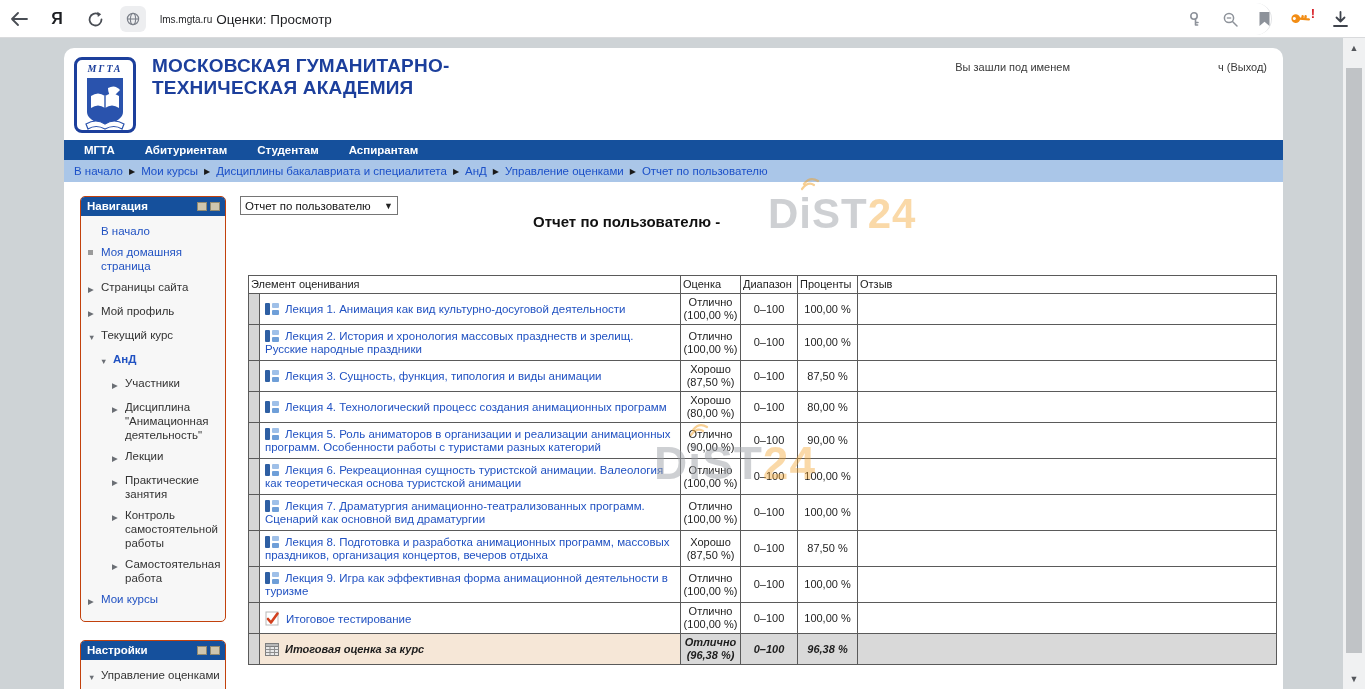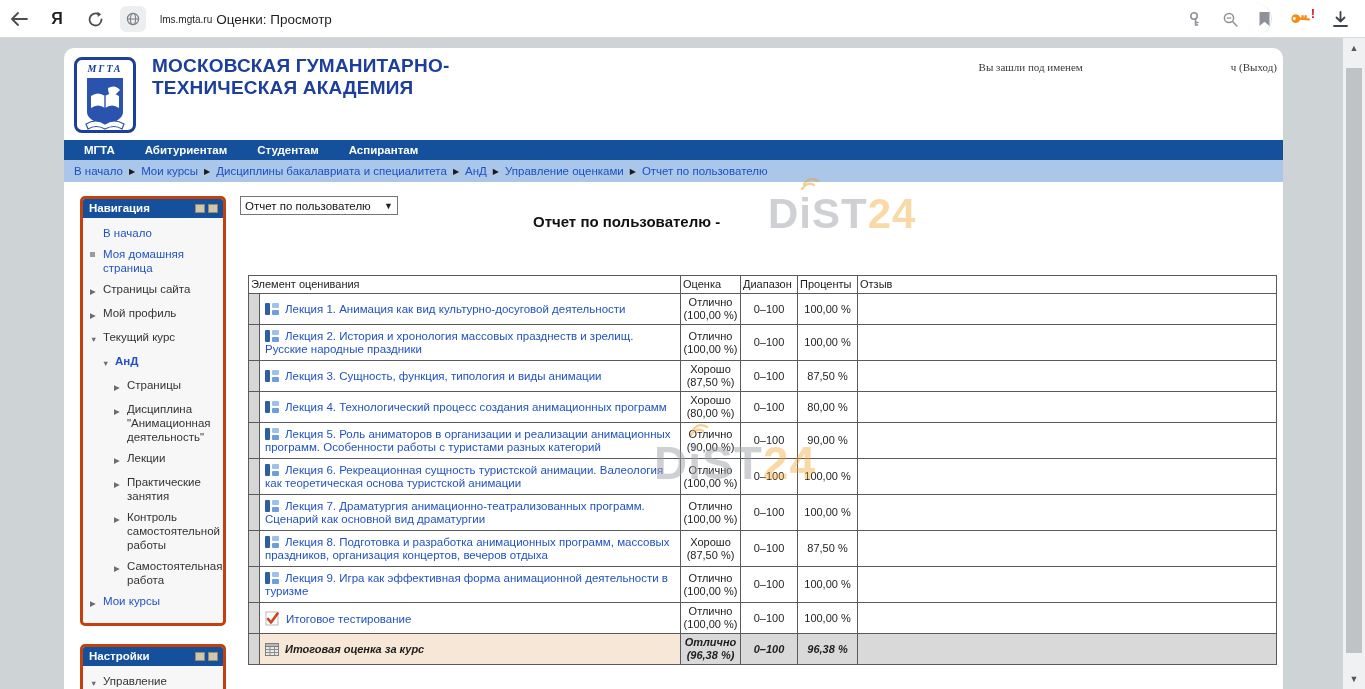--- a/index.html
+++ b/index.html
@@ -30,38 +30,38 @@
   
   .page { position:absolute; left:64px; top:48px; width:1219px; height:680px; background:#ffffff; border-radius:10px 10px 0 0; z-index:10; overflow:hidden; }
 
   
   .site-header { position:relative; height:92px; }
   .logo { position:absolute; left:10px; top:9px; width:62px; height:76px; border:3px solid #1c3f9c; border-radius:8px; background:#fff; display:flex; flex-direction:column; align-items:center; padding-top:3px; }
   .logo .abbr { font-family:"Liberation Serif","DejaVu Serif",serif; font-style:italic; font-weight:bold; font-size:10px; color:#1c3f9c; letter-spacing:2px; }
   .org-title { position:absolute; left:88px; top:7px; color:#1c3f9c; }
   .org-title .l1, .org-title .l2 { font-weight:bold; font-size:19px; line-height:22px; letter-spacing:0.2px; }
   .org-title .l3 { font-weight:bold; font-size:17px; line-height:22px; }
-  .login { position:absolute; right:6px; top:13px; font-size:11px; color:#3a3a3a;font-family:Liberation Serif, serif; }
+  .login { position:absolute; right:16px; top:13px; font-size:11px; color:#3a3a3a; }
   .login .gap { display:inline-block; width:148px; }
 
   
   .navbar { height:20px; background:#15509c; display:flex; align-items:center; padding-left:20px; gap:30px; }
   .navbar a { color:#ffffff; font-weight:bold; font-size:11.5px; text-decoration:none; }
 
   
   .breadcrumb { height:22px; background:#aac6e8; display:flex; align-items:center; padding-left:10px; font-size:11.5px; }
   .breadcrumb a { color:#1b50c8; text-decoration:none; }
   .breadcrumb .sep { color:#1a1a1a; font-size:8px; margin:0 6px; }
 
   
   .body-area { position:relative; height:546px; }
 
   
   .sidebar { position:absolute; left:16px; top:14px; width:146px; }
-  .block { border:3px solid #c2410c; border-radius:5px; background:#f7f7f7; overflow:hidden; }
+  .block { border:1px solid #c2410c; border-radius:5px; background:#f7f7f7; overflow:hidden; }
   .block + .block { margin-top:18px; }
   .block-hd { background:#15509c; color:#fff; font-weight:bold; font-size:11.5px; padding:3px 5px 4px 6px; display:flex; align-items:center; justify-content:space-between; }
   .hd-icons { display:flex; gap:3px; }
   .hd-ic { width:10px; height:9px; background:#cfc6ae; border:1px solid #938a6f; }
   .block-bd { padding:8px 4px 10px 7px; font-size:11.5px; color:#333; }
   .nav-item { display:flex; align-items:flex-start; margin-bottom:7px; line-height:14px; }
   .nav-item:last-child { margin-bottom:2px; }
   .marker { flex:0 0 13px; color:#6b6f75; font-size:7.5px; padding-top:3px; }
   .marker .sq { display:block; width:5px; height:5px; background:#9b9b9b; margin-top:2px; }
   .ind1 { padding-left:12px; }
@@ -248,21 +248,21 @@
             <div class="nav-item">
               <span class="marker">▼</span>
               <span class="lbl-plain">Текущий курс</span>
             </div>
             <div class="nav-item ind1">
               <span class="marker">▼</span>
               <span class="lbl-link-bold">АнД</span>
             </div>
             <div class="nav-item ind2">
               <span class="marker">▶</span>
-              <span class="lbl-plain">Страницы</span>
+              <span class="lbl-plain">Участники</span>
             </div>
             <div class="nav-item ind2">
               <span class="marker">▶</span>
               <span class="lbl-plain">Дисциплина "Анимационная деятельность"</span>
             </div>
             <div class="nav-item ind2">
               <span class="marker">▶</span>
               <span class="lbl-plain">Лекции</span>
             </div>
             <div class="nav-item ind2">

